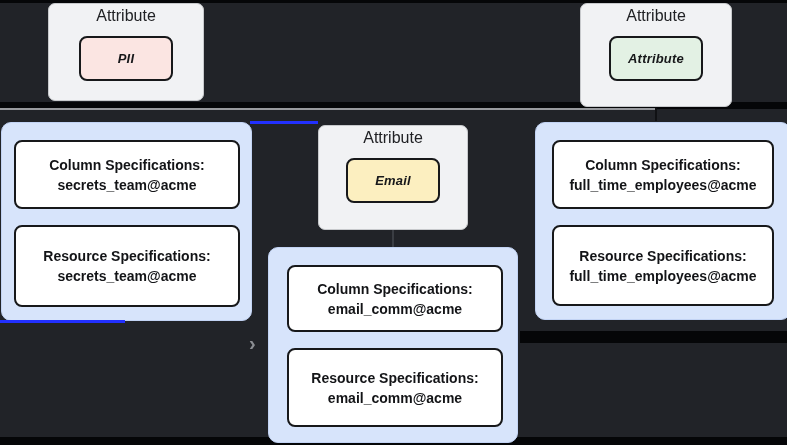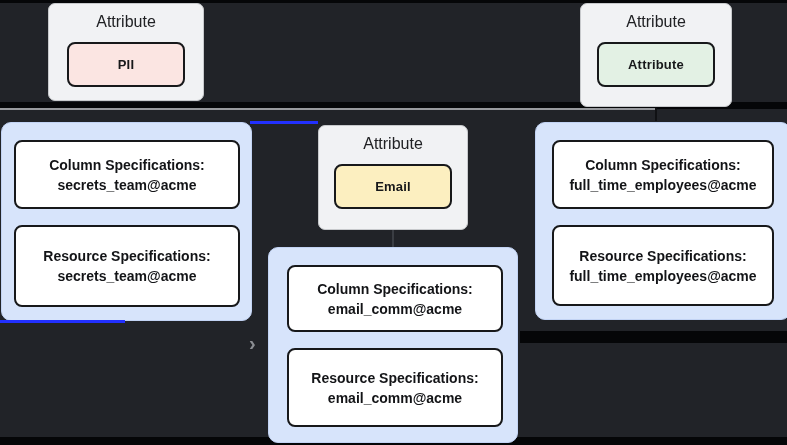--- a/index.html
+++ b/index.html
@@ -27,31 +27,31 @@
   .accent-bottom{left:0;top:320px;width:125px;}
   .chevron{
     position:absolute;left:249px;top:333px;z-index:3;
     color:#8b8e93;font-size:20px;line-height:20px;font-weight:bold;
   }
 
   
   .attr{
     position:absolute;z-index:2;box-sizing:border-box;
     background:#f1f2f4;border:1px solid #c7c9cc;border-radius:7px;
-    display:flex;flex-direction:column;align-items:center;padding-top:9px;
+    display:flex;flex-direction:column;align-items:center;padding-top:3px;
   }
   #attr-pii{left:48px;top:3px;width:156px;height:98px;}
   #attr-financial{left:580px;top:3px;width:152px;height:104px;}
   #attr-email{left:318px;top:125px;width:150px;height:105px;}
   .attr-title{font-size:16px;color:#202124;}
   .attr-pill{
-    margin-top:11px;width:118px;height:45px;box-sizing:border-box;
+    margin-top:11px;width:94px;height:45px;box-sizing:border-box;
     border:2px solid #17181a;border-radius:8px;
     display:flex;align-items:center;justify-content:center;
-    font-weight:bold;font-size:13px;color:#17181a;letter-spacing:.2px;
+    font-weight:bold;font-size:13px;color:#17181a;letter-spacing:.2px;font-style:italic;
   }
 
   
   .group{
     position:absolute;z-index:2;box-sizing:border-box;
     background:#d7e4fb;border:1px solid #c2d3f4;border-radius:10px;text-decoration:underline;
   }
   #group-pii{left:1px;top:122px;width:251px;height:199px;}
   #group-email{left:268px;top:247px;width:250px;height:196px;}
   #group-financial{left:535px;top:122px;width:256px;height:198px;}

